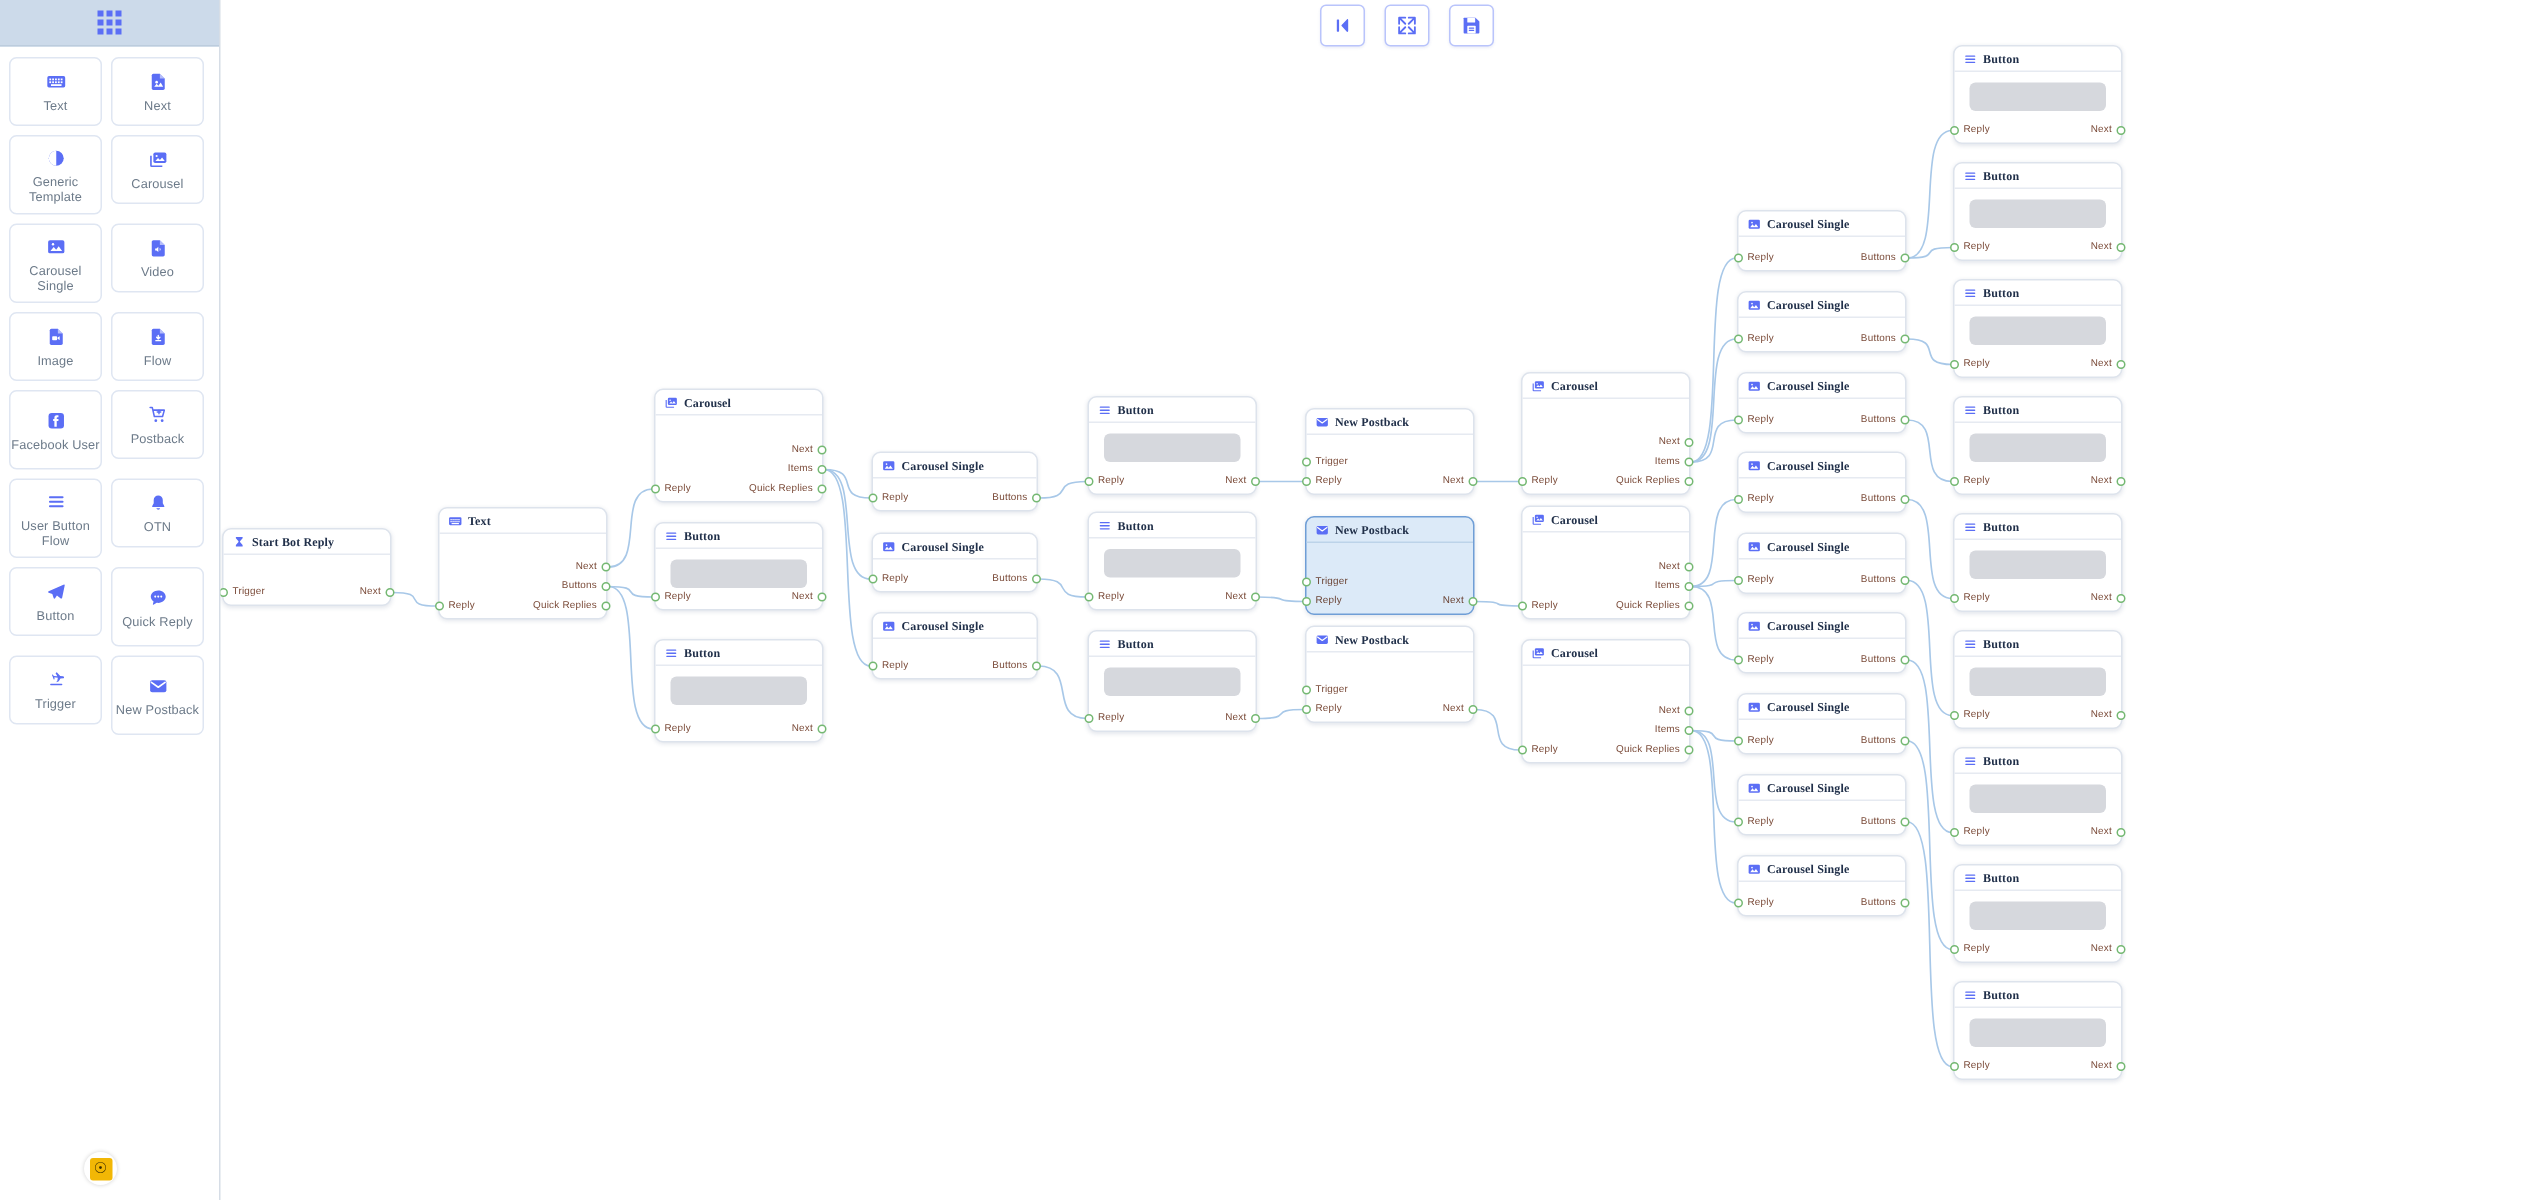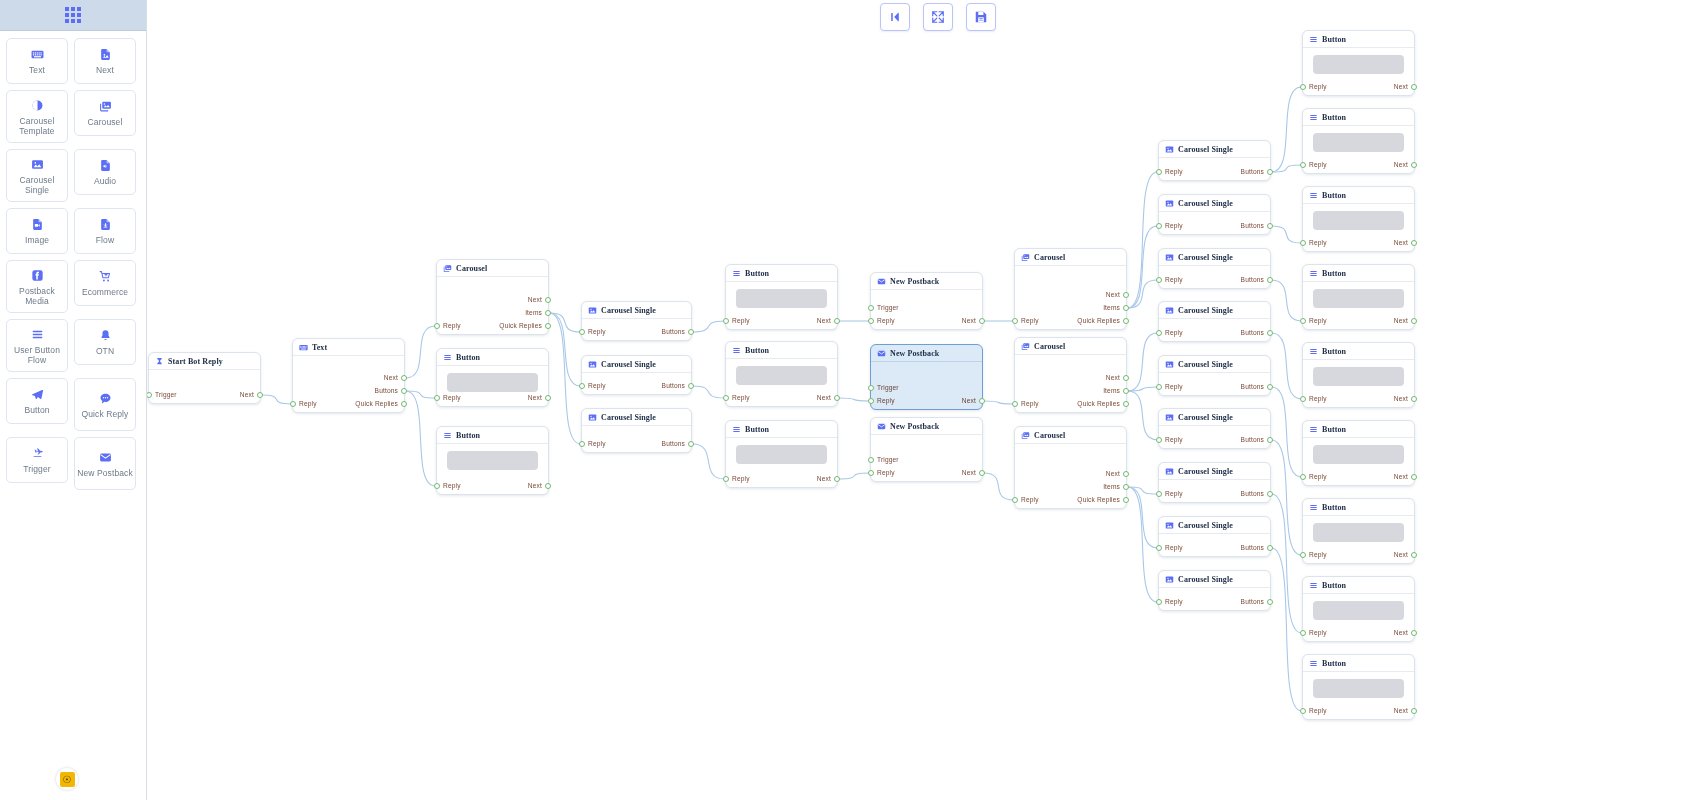--- a/index.html
+++ b/index.html
@@ -224,21 +224,21 @@
           </span>
           <span class="pal-label">Next</span>
         </div>
         <div class="pal-item tall">
           <span class="pal-ico">
             <svg width="13" height="13" viewBox="0 0 24 24" fill="#5b6ef5">
               <circle cx="12" cy="12" r="9.2"></circle>
               <path d="M12 2.8a9.2 9.2 0 0 0 0 18.4z" fill="#fff"></path>
             </svg>
           </span>
-          <span class="pal-label">Carousel Template</span>
+          <span class="pal-label">Generic Template</span>
         </div>
         <div class="pal-item">
           <span class="pal-ico">
             <svg width="13" height="13" viewBox="0 0 24 24" fill="#5b6ef5">
               <rect x="6" y="3" width="16" height="13" rx="2.2"></rect>
               <path d="M8.5 13.5l3.2-3.8 2.4 2.7 2.6-3.3 3.3 4.4z" fill="#fff"></path>
               <circle cx="10" cy="7.4" r="1.3" fill="#fff"></circle>
               <path d="M2 7v12a2 2 0 0 0 2 2h13v-2H4V7z"></path>
             </svg>
           </span>
@@ -255,21 +255,21 @@
           <span class="pal-label">Carousel Single</span>
         </div>
         <div class="pal-item">
           <span class="pal-ico">
             <svg width="13" height="13" viewBox="0 0 24 24" fill="#5b6ef5">
               <path d="M14 2H6a2 2 0 0 0-2 2v16a2 2 0 0 0 2 2h12a2 2 0 0 0 2-2V8z"></path>
               <path d="M14 2v6h6" fill="#fff" opacity=".55"></path>
               <path d="M8.2 12.2v2.6h1.7l2.2 1.9v-6.4l-2.2 1.9zm5.6-.7c.7.5 1.1 1.3 1.1 2s-.4 1.5-1.1 2v-4z" fill="#fff"></path>
             </svg>
           </span>
-          <span class="pal-label">Audio</span>
+          <span class="pal-label">Video</span>
         </div>
         <div class="pal-item">
           <span class="pal-ico">
             <svg width="13" height="13" viewBox="0 0 24 24" fill="#5b6ef5">
               <path d="M14 2H6a2 2 0 0 0-2 2v16a2 2 0 0 0 2 2h12a2 2 0 0 0 2-2V8z"></path>
               <path d="M14 2v6h6" fill="#fff" opacity=".55"></path>
               <rect x="7" y="11.3" width="6" height="5" rx="1" fill="#fff"></rect>
               <path d="M13.6 13l2.6-1.6v4.7L13.6 14.5z" fill="#fff"></path>
             </svg>
           </span>
@@ -286,32 +286,32 @@
           </span>
           <span class="pal-label">Flow</span>
         </div>
         <div class="pal-item tall">
           <span class="pal-ico">
             <svg width="13" height="13" viewBox="0 0 24 24" fill="#5b6ef5">
               <rect x="2.5" y="2.5" width="19" height="19" rx="4"></rect>
               <path d="M14.6 12.2h-2v7.3h-2.9v-7.3H8.2V9.8h1.5V8.3c0-1.9.8-3 3-3h2v2.4h-1.3c-.6 0-.8.3-.8.8v1.3h2.2z" fill="#fff"></path>
             </svg>
           </span>
-          <span class="pal-label">Postback Media</span>
+          <span class="pal-label">Facebook User</span>
         </div>
         <div class="pal-item">
           <span class="pal-ico">
             <svg width="13" height="13" viewBox="0 0 24 24" fill="#5b6ef5">
               <path d="M2 3h2.6l2.6 11.2h10.1l2.2-7.9H6.6" fill="none" stroke="#5b6ef5" stroke-width="1.9" stroke-linecap="round" stroke-linejoin="round"></path>
               <circle cx="9" cy="19.3" r="1.7"></circle>
               <circle cx="16.8" cy="19.3" r="1.7"></circle>
               <path d="M12.9 6.4v4.4m-2.2-2.2h4.4" stroke="#5b6ef5" stroke-width="1.7" stroke-linecap="round"></path>
             </svg>
           </span>
-          <span class="pal-label">Ecommerce</span>
+          <span class="pal-label">Postback</span>
         </div>
         <div class="pal-item tall">
           <span class="pal-ico">
             <svg width="13" height="13" viewBox="0 0 24 24" fill="#5b6ef5">
               <rect x="3" y="5.3" width="18" height="2.4" rx="1.2"></rect>
               <rect x="3" y="10.8" width="18" height="2.4" rx="1.2"></rect>
               <rect x="3" y="16.3" width="18" height="2.4" rx="1.2"></rect>
             </svg>
           </span>
           <span class="pal-label">User Button Flow</span>

